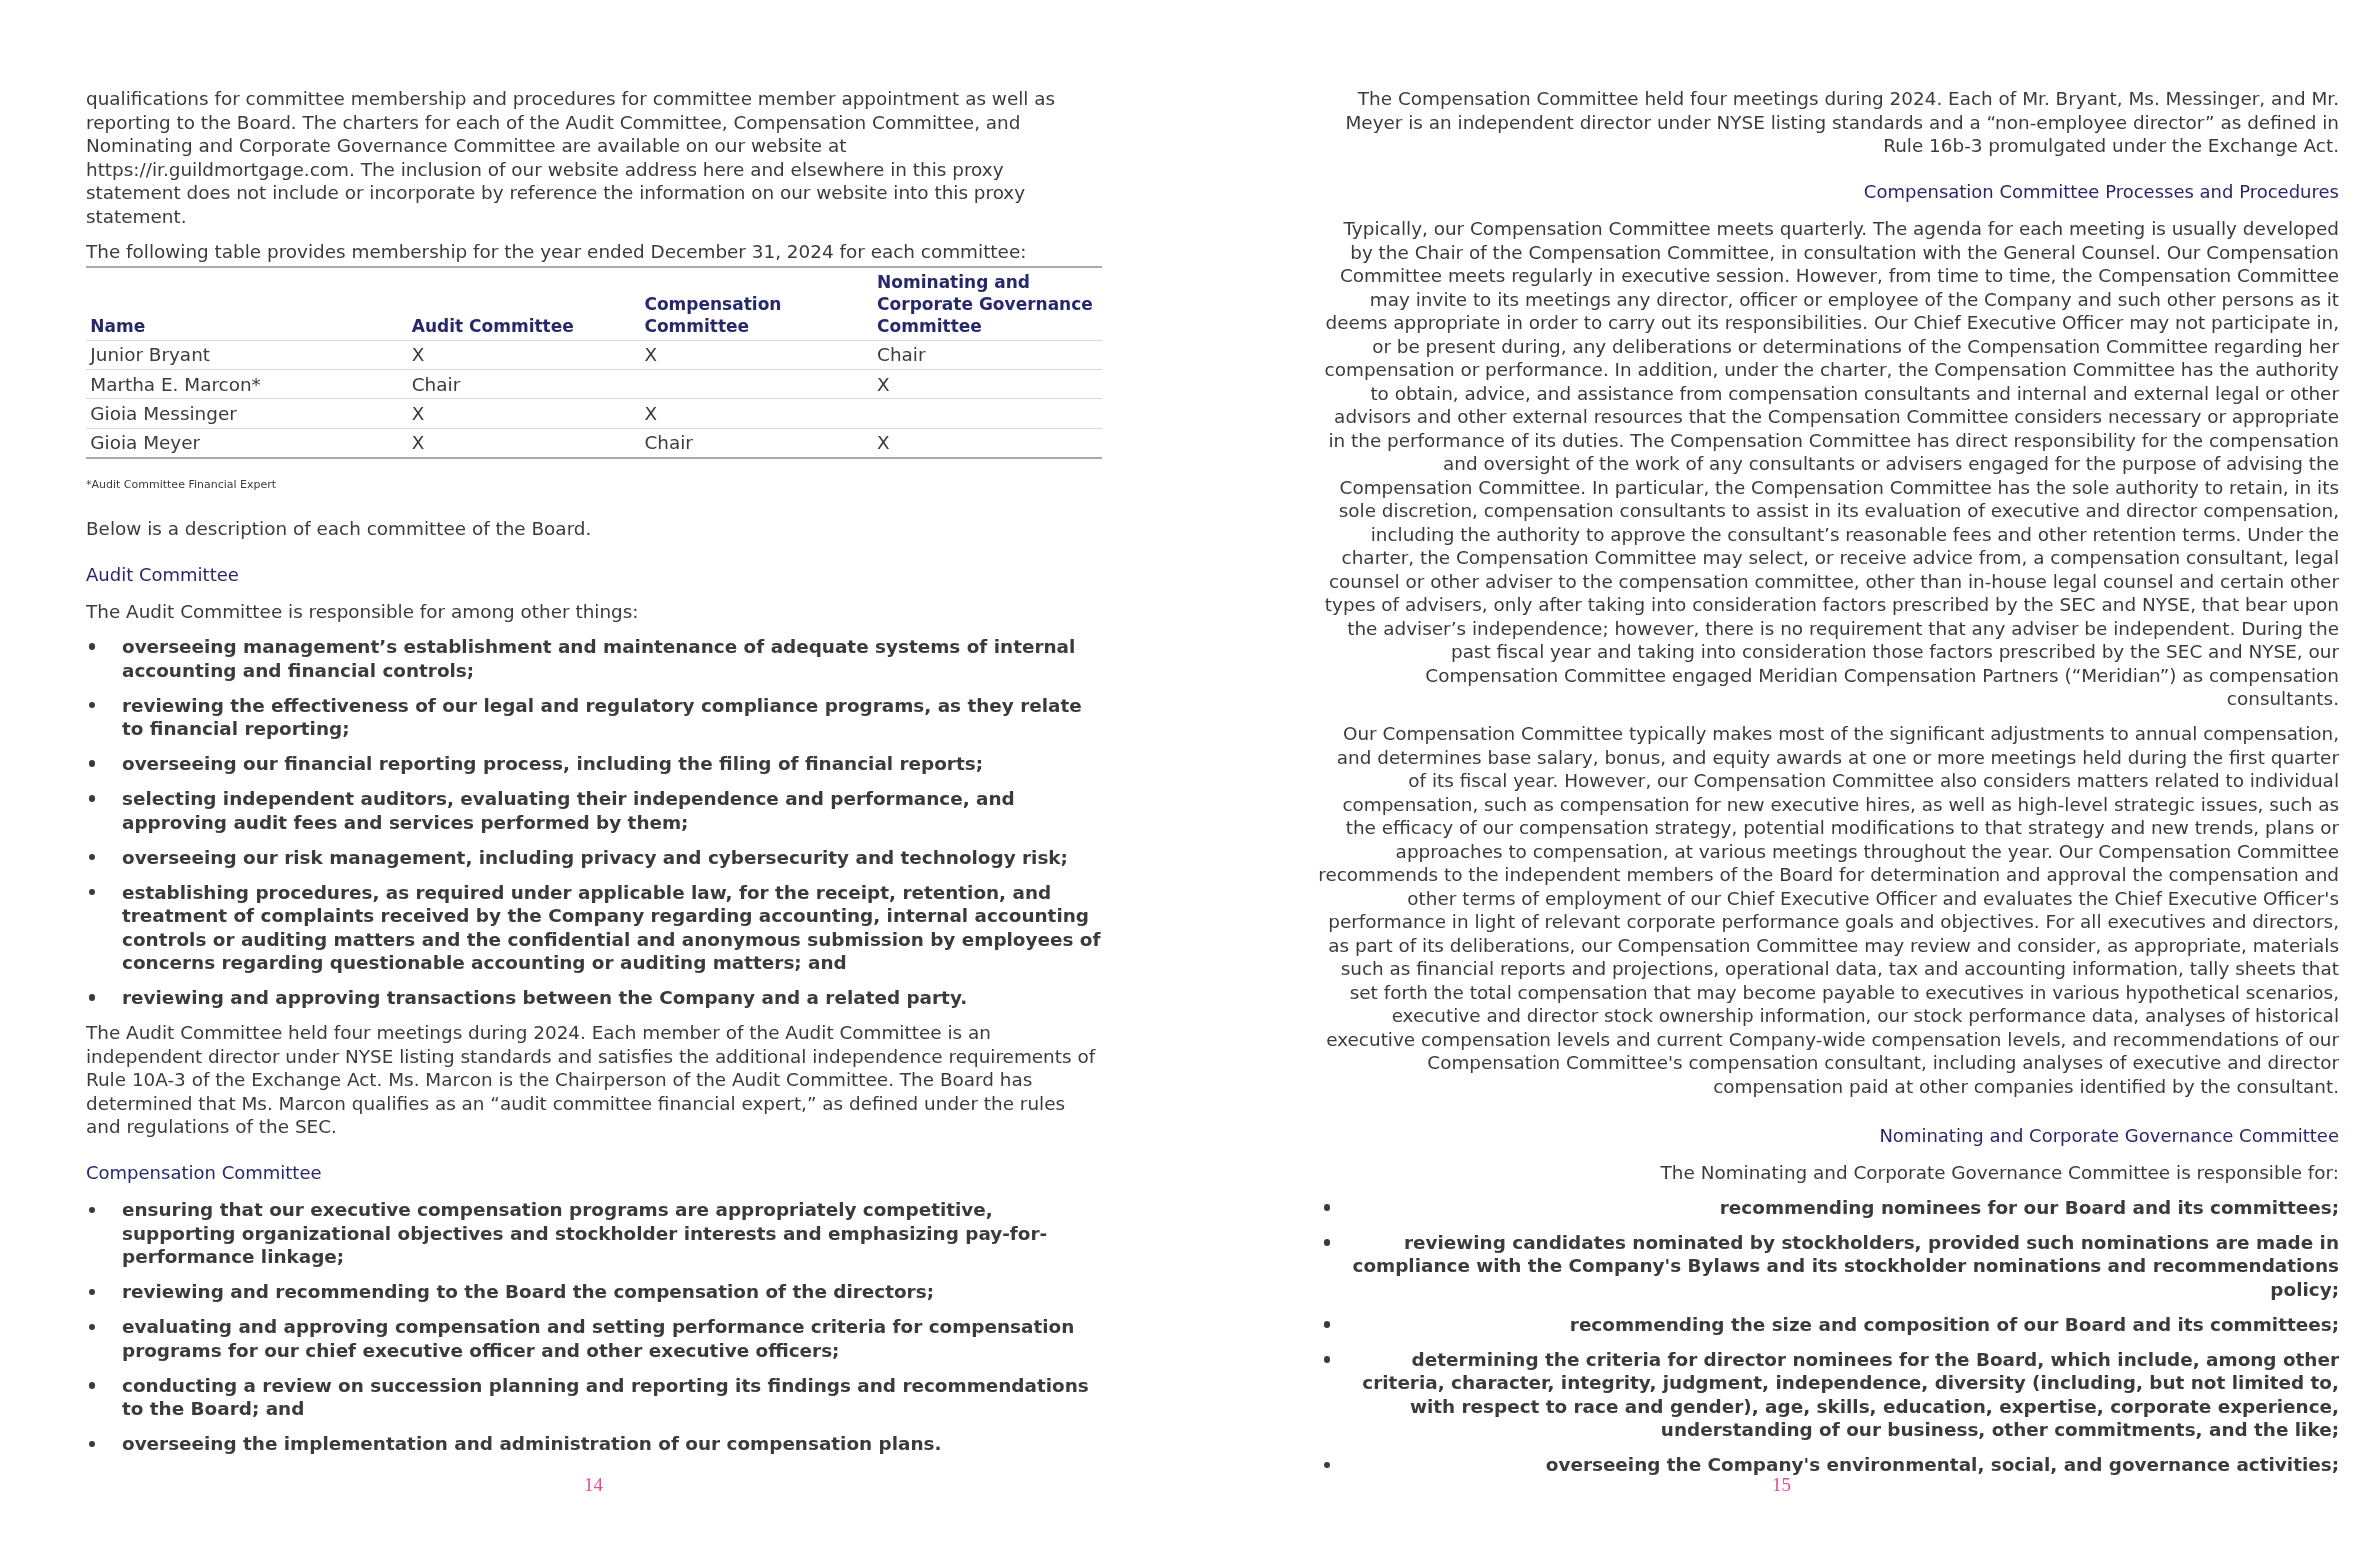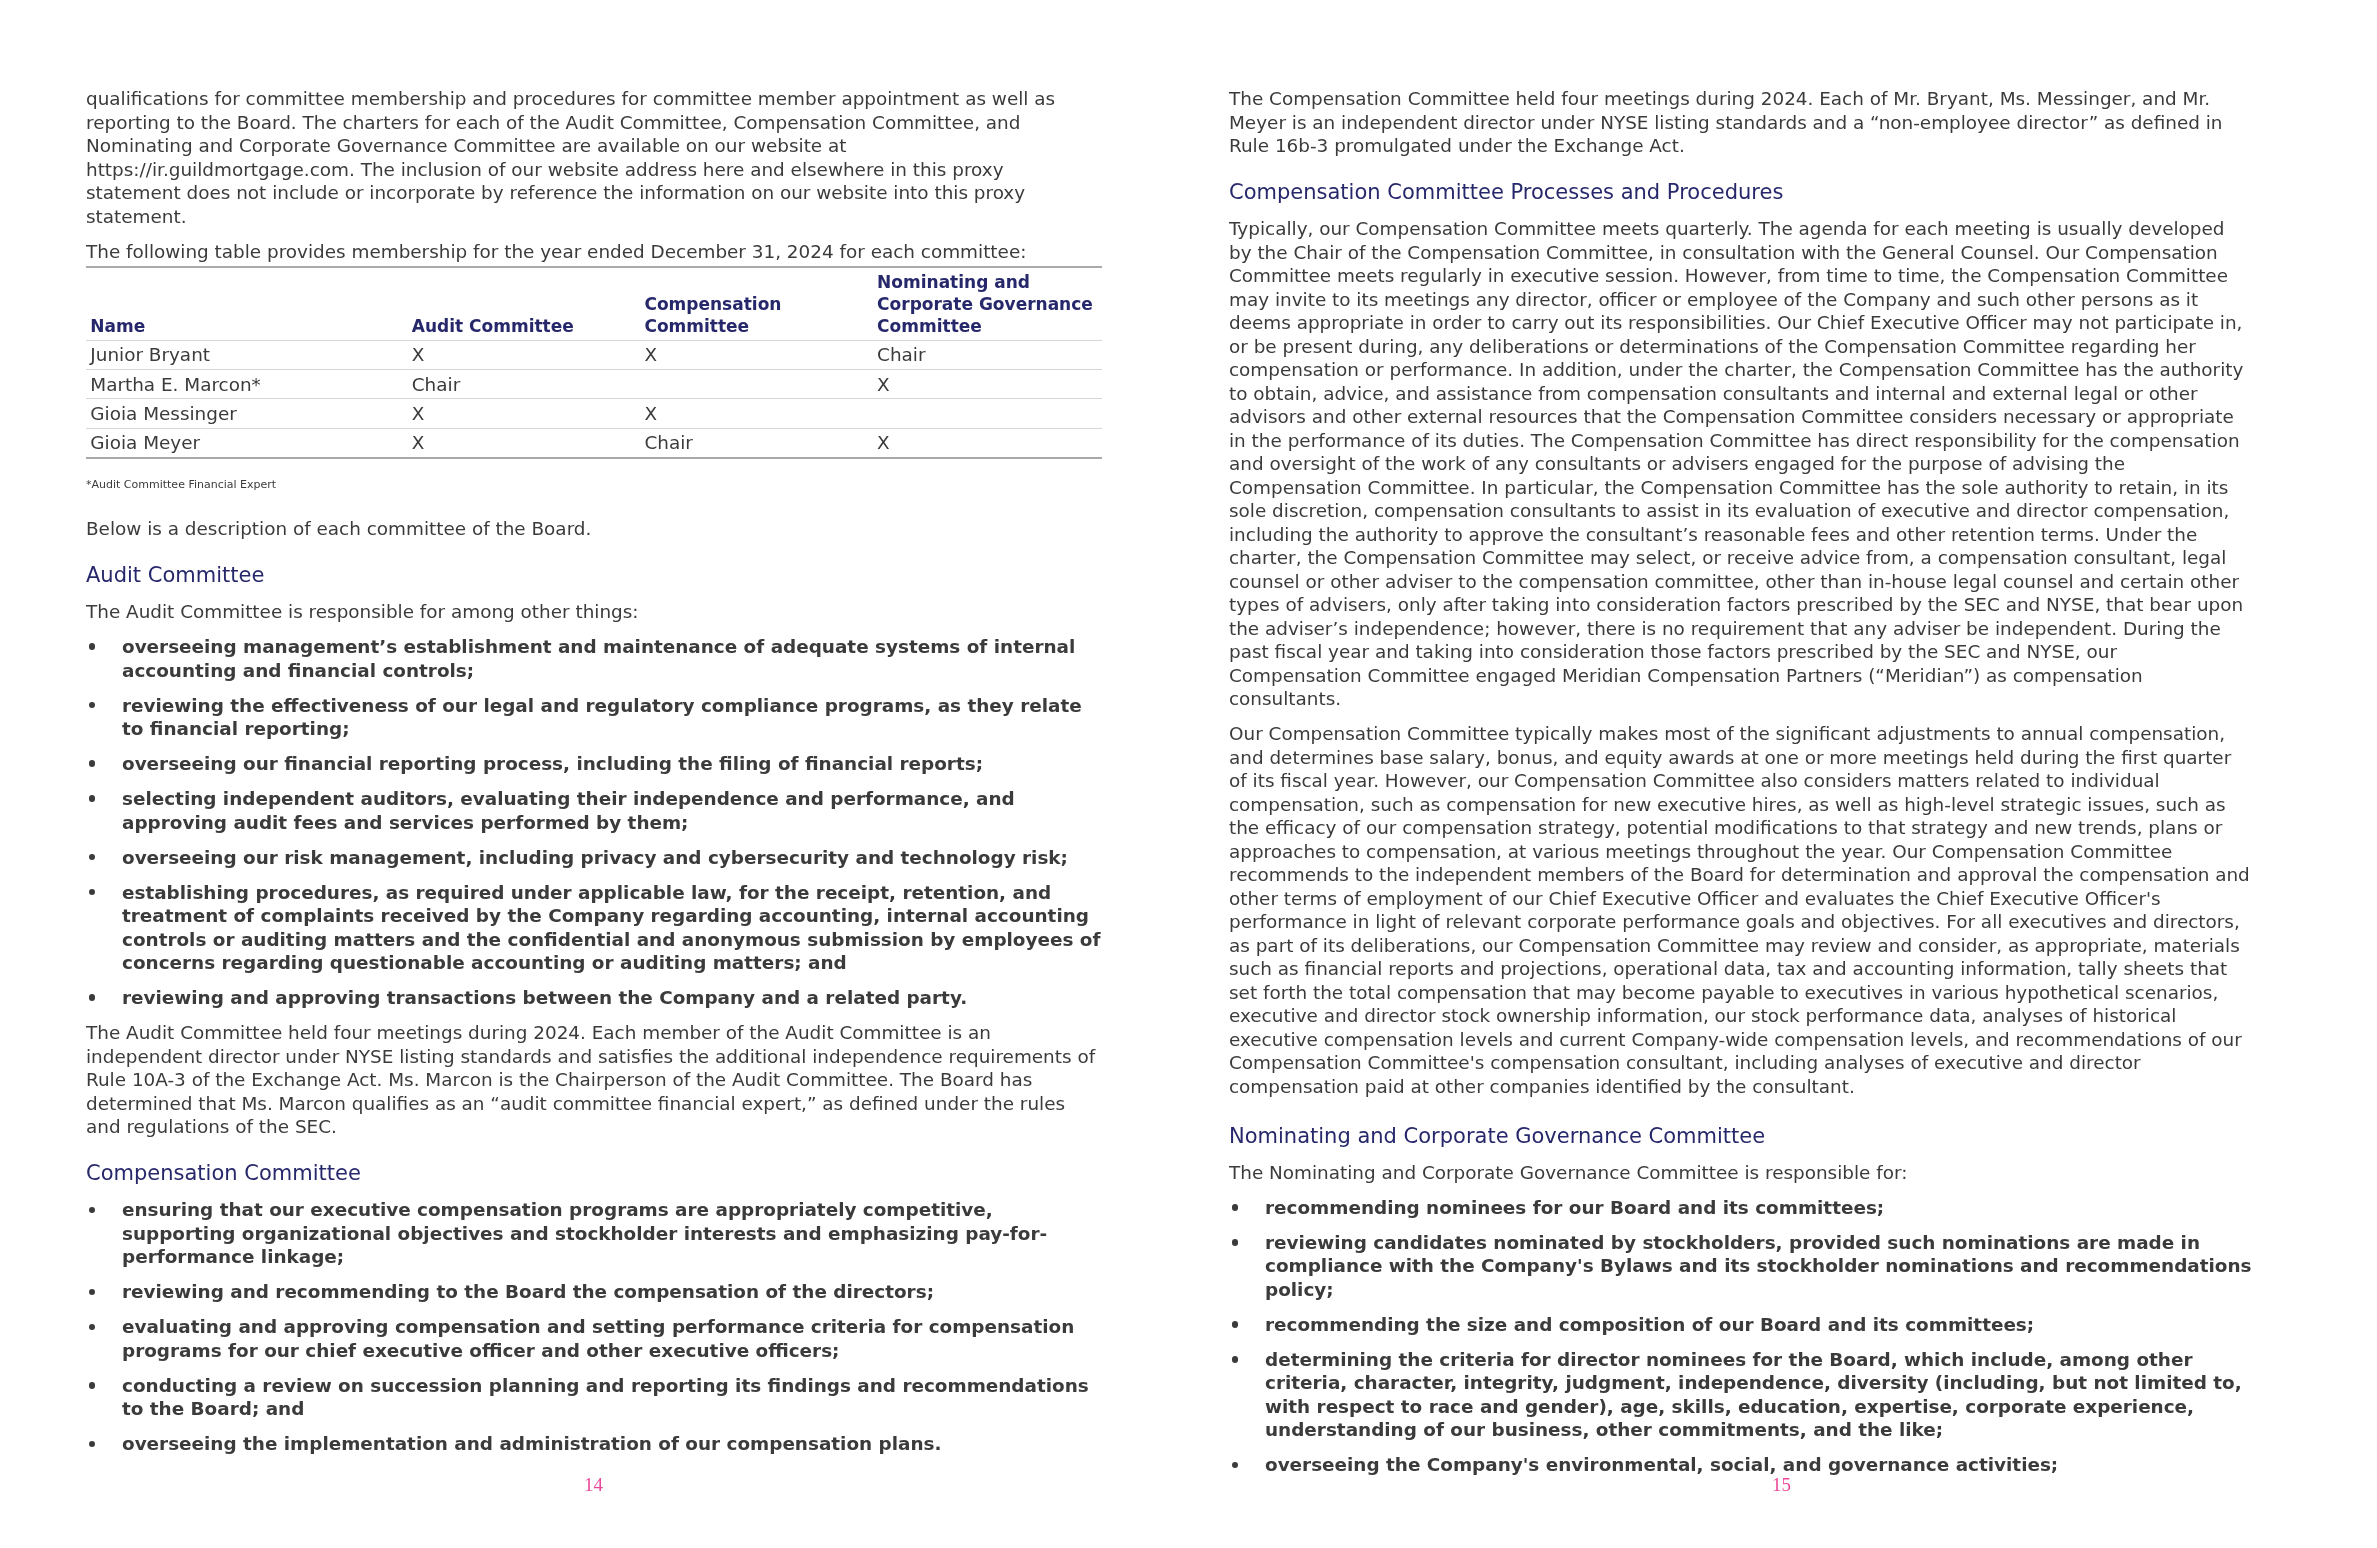--- a/index.html
+++ b/index.html
@@ -1,23 +1,23 @@
 <!DOCTYPE html>
 <html style="font-size:11.5px"><head>
 <meta charset="utf-8">
 <style>
   html, body { margin:0; padding:0; background:#ffffff; }
   body { width:2377px; height:1549px; position:relative; overflow:hidden;
          font-family:"DejaVu Sans", sans-serif; color:#3b3b3b; }
   .page { position:absolute; top:0; height:1549px; }
   .col { position:absolute; top:87px; font-size:18.4px; line-height:23.5px; }
   #left-col { left:86px; width:1016px; }
-  #right-col { left:1229px; width:1023px; }
+  #right-col { left:1316px; width:1023px;text-align:right; }
   p { margin:0 0 11.5px 0; }
-  h2 { margin:0 0 12.2px 0; font-weight:normal; font-size:21px; line-height:26px; color:#27286b; }
+  h2 { margin:0 0 12.2px 0; font-weight:normal; font-size:18px; line-height:26px; color:#27286b; }
   .gap-before-h { margin-top:24.5px; }
   ul.bl { list-style:none; margin:0; padding:0;font-weight:bold; }
   ul.bl li { position:relative; padding-left:36px; margin:0 0 11.5px 0; }
   ul.bl li .bullet { position:absolute; left:0; top:0; width:14.4px; }
   .bullet-dot { display:inline-block; width:6.5px; height:6.5px; border-radius:50%; background:#3b3b3b; margin-left:2.9px; vertical-align:middle; position:relative; top:-1.4px; }
   table.members { width:1016px; border-collapse:collapse; margin:2.9px 0 0 0; font-size:18.4px; line-height:23px; }
   table.members thead tr { border-top:2.9px solid #a9a9a9; }
   table.members th { text-align:left; vertical-align:bottom; color:#27286b; font-weight:bold; font-size:17px; line-height:22px; padding:2.9px 4.3px 2.9px 4.3px; }
   table.members td { padding:2.2px 4.3px 2.2px 4.3px; border-top:1.4px solid #d6d6d6; height:24px; vertical-align:middle; }
   table.members tbody tr:last-child { border-bottom:2.9px solid #a9a9a9; }

